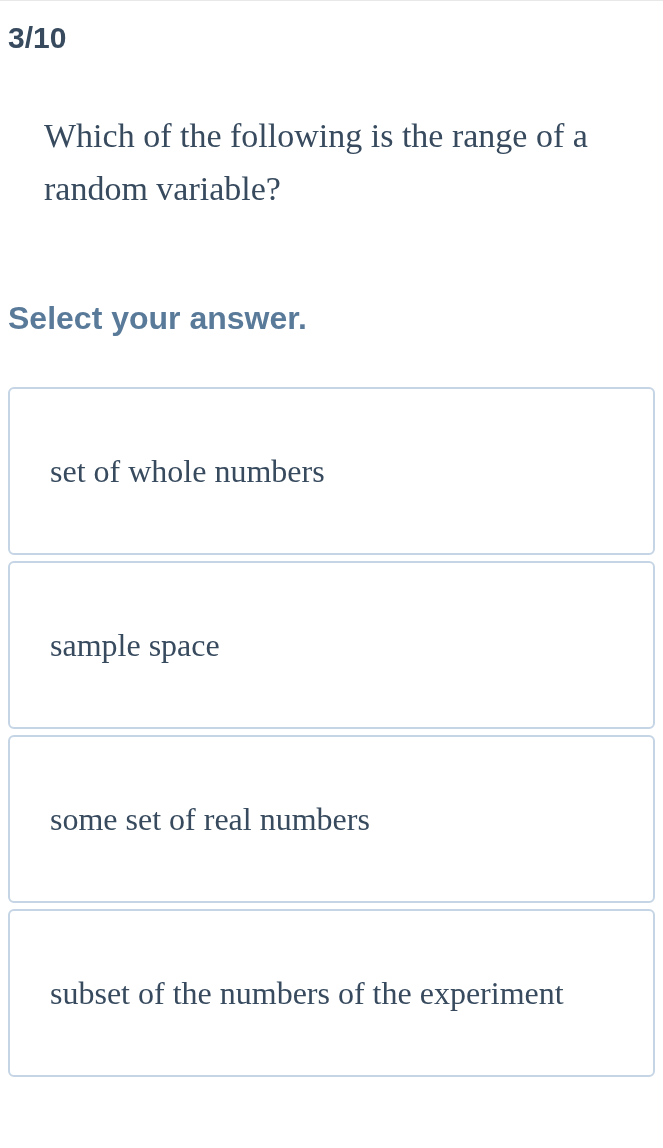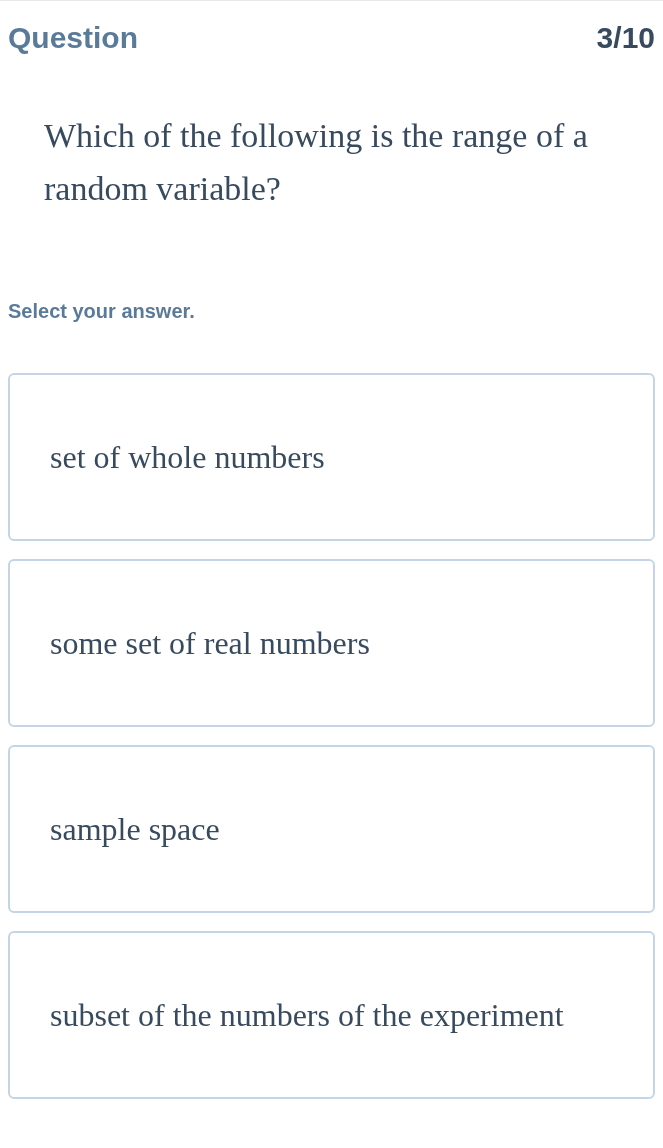--- a/index.html
+++ b/index.html
@@ -36,61 +36,60 @@
     .question-text {
       font-size: 34px;
       color: #374a5e;
       padding: 55px 8px 0 8px;
       line-height: 1.55;
       font-family: Georgia, 'Times New Roman', serif;
       margin-left: 36px;
     }
     .instruction {
       font-family: 'Segoe UI', Arial, sans-serif;
-      font-size: 20px;
+      font-size: 32px;
       font-weight: 700;
       color: #5a7a9a;
       padding: 85px 8px 0 8px;
     }
     .options {
       padding: 50px 8px 0 8px;
       display: flex;
       flex-direction: column;
-      gap: 18px;
+      gap: 6px;
     }
     .option {
       border: 2px solid #c5d5e5;
       border-radius: 6px;
       padding: 58px 40px;
       font-size: 32px;
       color: #374a5e;
       font-family: Georgia, 'Times New Roman', serif;
       line-height: 1.5;
       cursor: pointer;
       background: #ffffff;
     }
   </style>
 </head>
 <body>
 
 <div class="header">
-  <div class="question-label">Question</div>
   <div class="progress">3/10</div>
 </div>
 
 <div class="question-text">Which of the following is the range of a random variable?</div>
 
 <div class="instruction">Select your answer.</div>
 
 <div class="options">
   <div class="option">
     <span>set of whole numbers</span>
   </div>
   <div class="option">
-    <span>some set of real numbers</span>
+    <span>sample space</span>
   </div>
   <div class="option">
-    <span>sample space</span>
+    <span>some set of real numbers</span>
   </div>
   <div class="option">
     <span>subset of the numbers of the experiment</span>
   </div>
 </div>
 
 </body></html>

